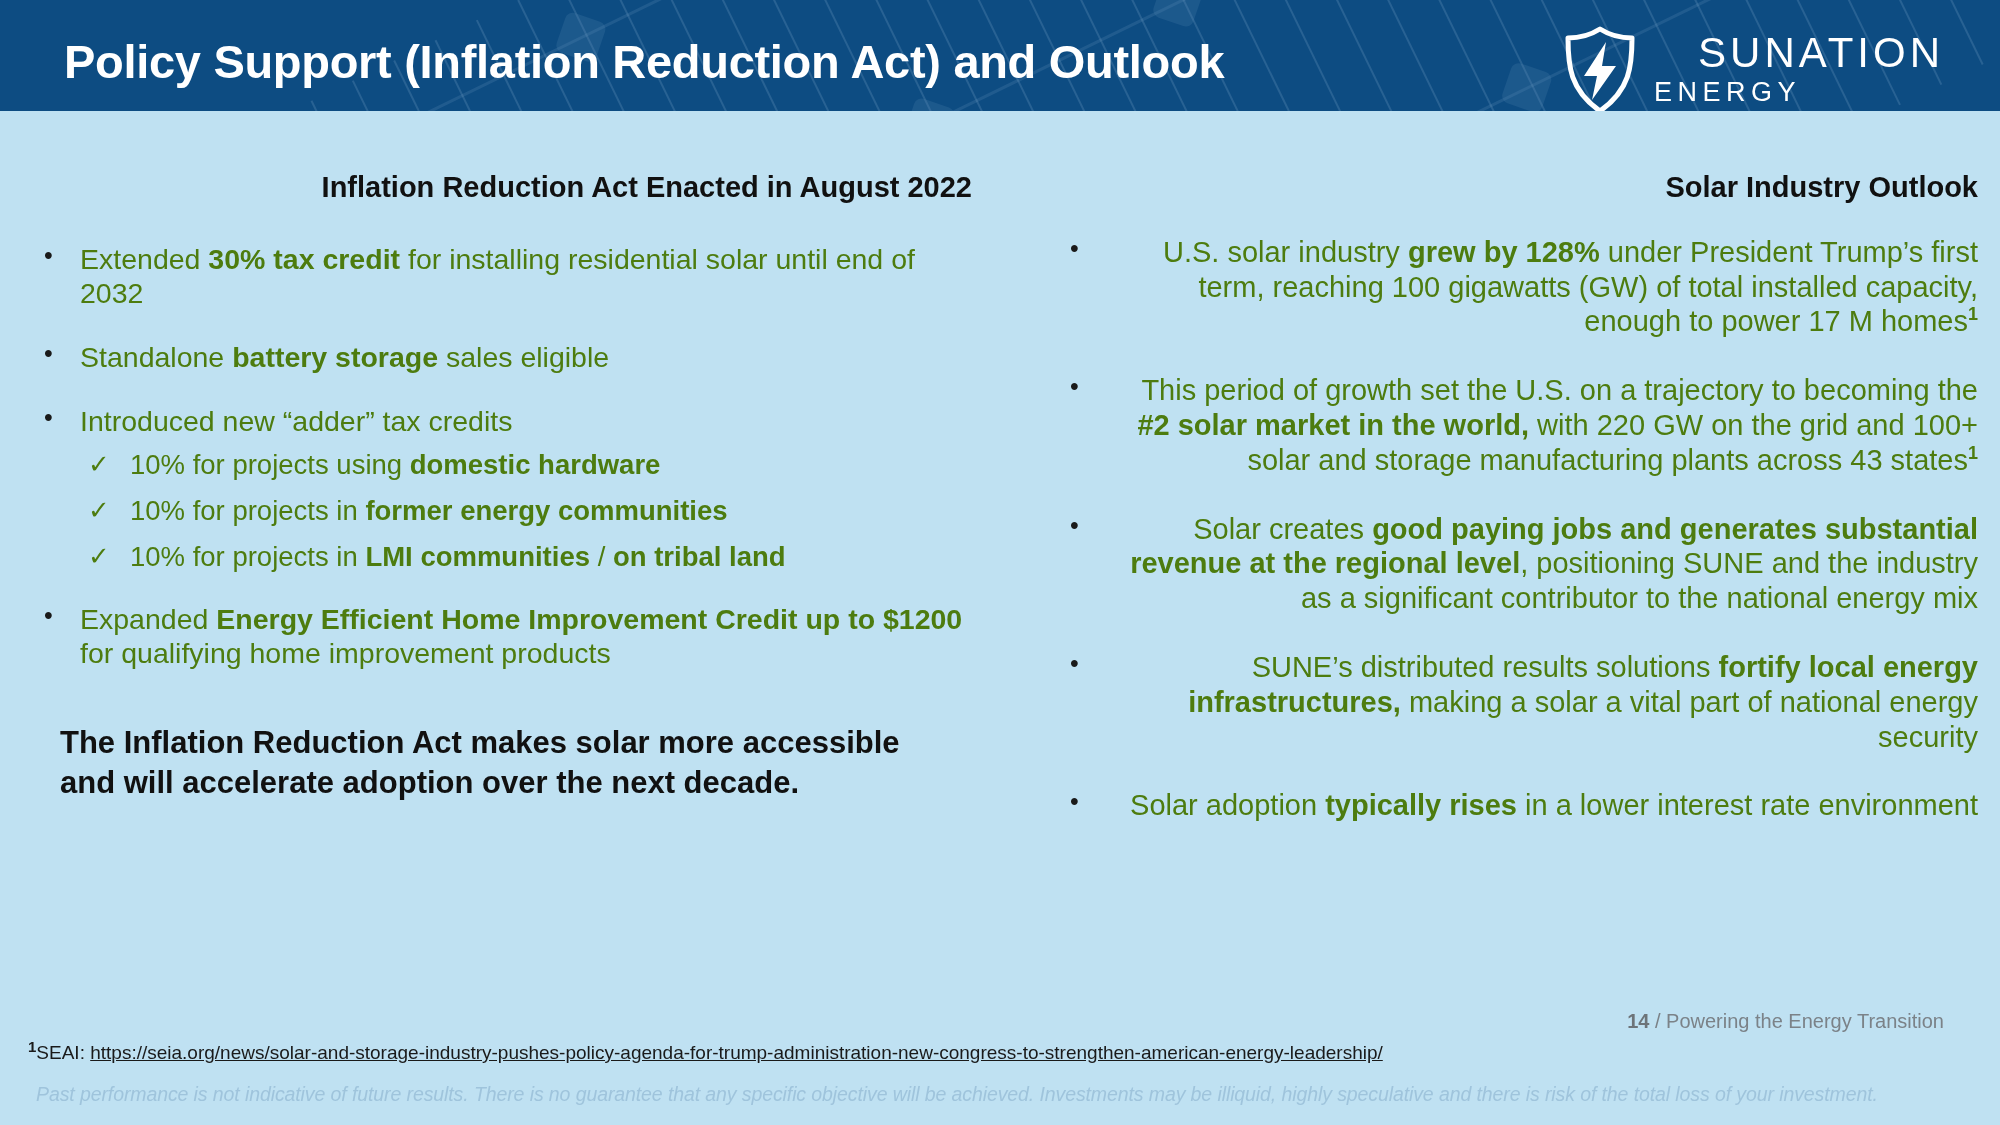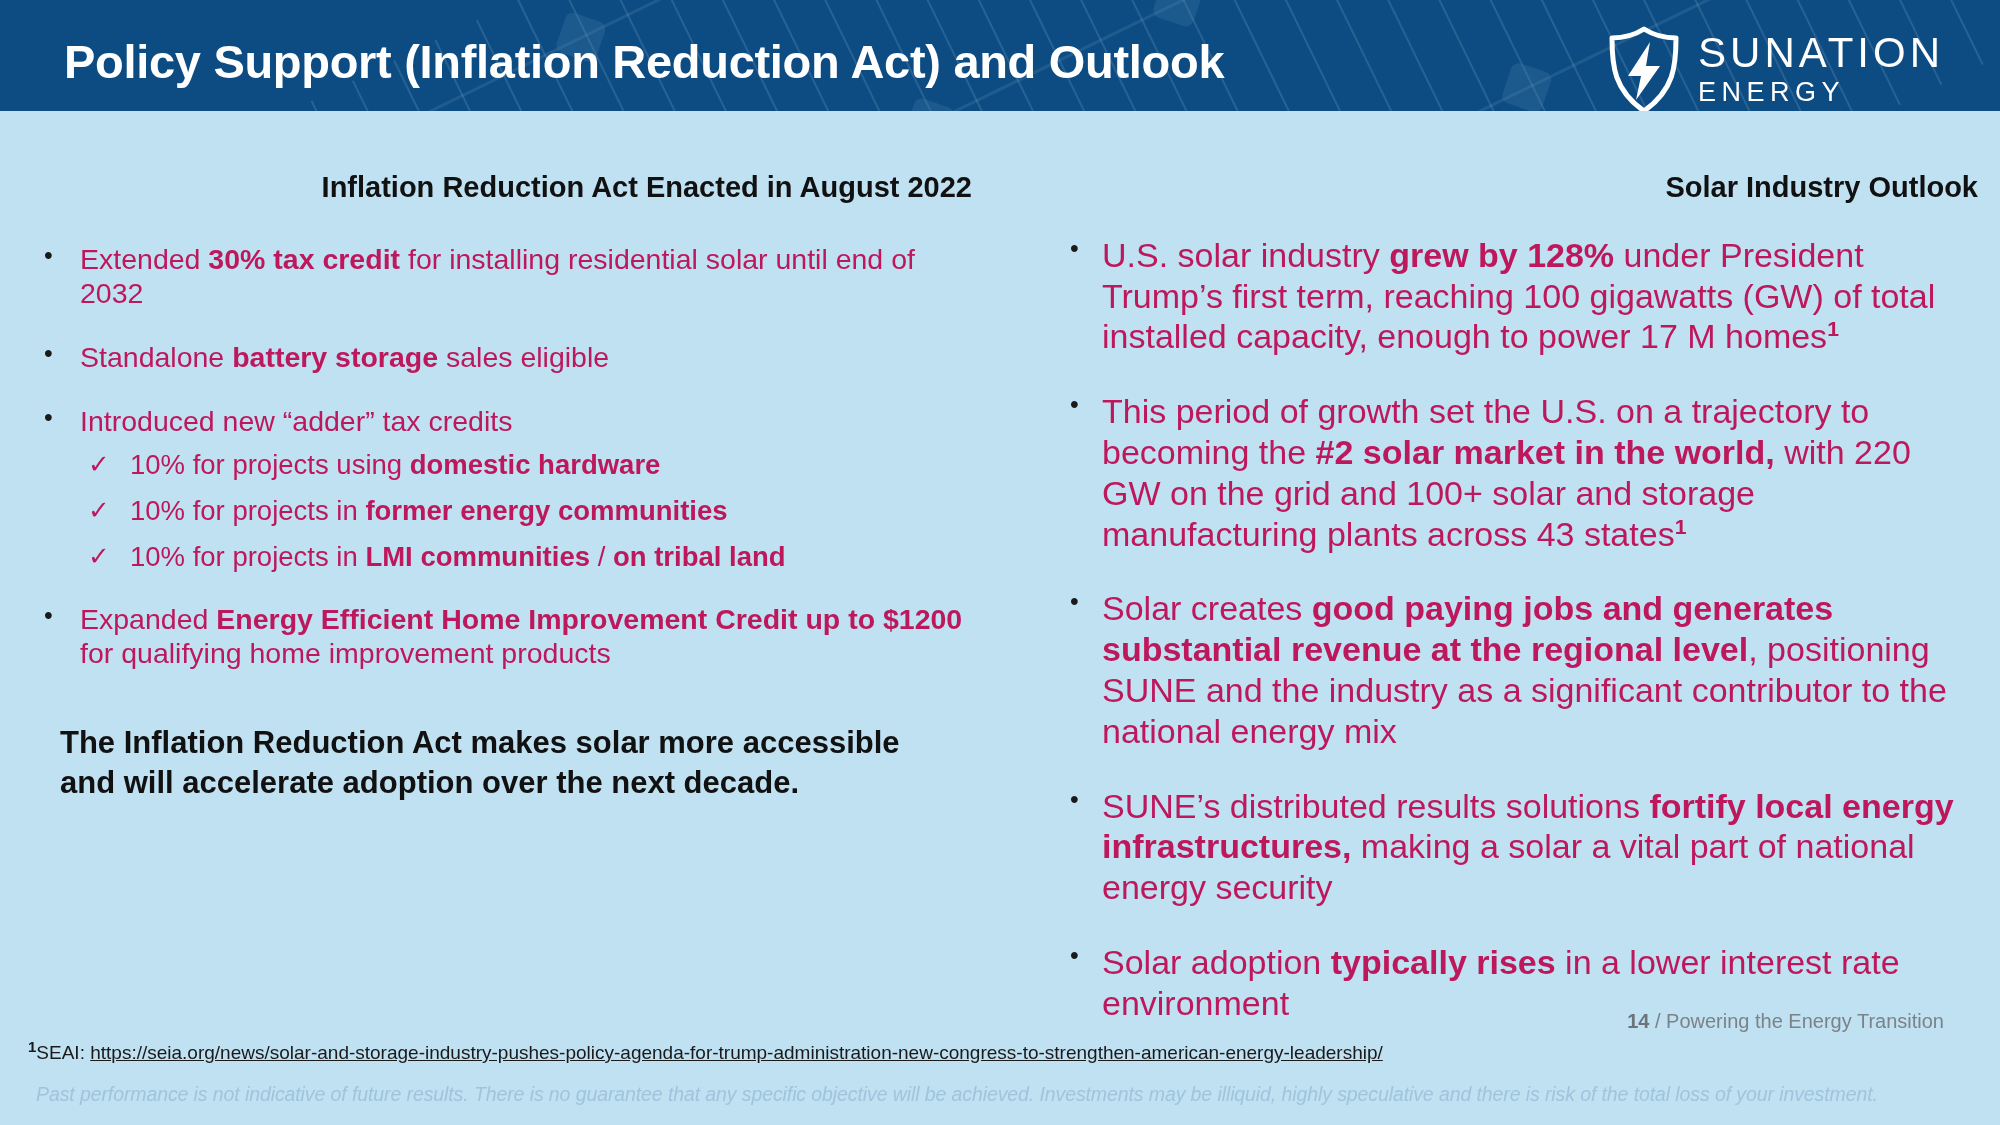--- a/index.html
+++ b/index.html
@@ -83,20 +83,21 @@
     display: flex;
     flex-direction: column;
     justify-content: center;
     color: #ffffff;
   }
   .logo-word-main {
     font-size: 42px;
     letter-spacing: 4px;
     line-height: 1.02;
     font-weight: 400;
+    margin-left: 44px;
   }
   .logo-word-sub {
     font-size: 27px;
     letter-spacing: 5.5px;
     line-height: 1.1;
     font-weight: 400;
     margin-top: 3px;
   }
 
   
@@ -121,27 +122,28 @@
     list-style: none;
     margin: 0;
     padding: 0;
   }
   ul.bullets > li {
     position: relative;
     padding-left: 58px;
     font-size: 28.5px;
     line-height: 1.19;
     margin-bottom: 30px;
-    color: #be185d;
+    color: #4d7c0f;
   }
   .col-right ul.bullets > li {
-    font-size: 34px;
+    font-size: 29px;
     line-height: 1.2;
     margin-bottom: 34px;
     padding-left: 54px;
+    text-align: right;
   }
   ul.bullets > li::before {
     content: "\2022";
     position: absolute;
     left: 22px;
     top: -2px;
     font-size: 25px;
     color: #1a1a1a;
   }
 

